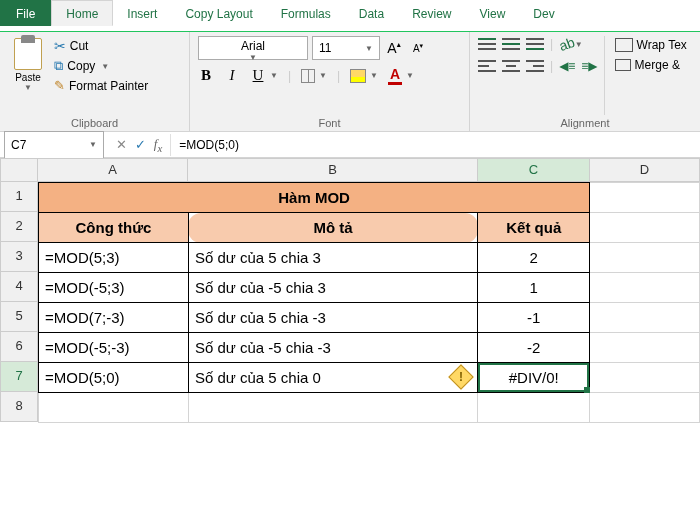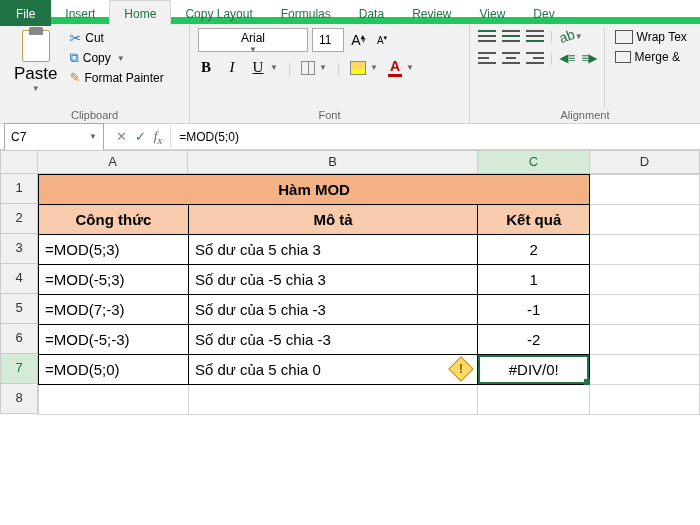--- a/index.html
+++ b/index.html
@@ -5,21 +5,21 @@
 * { margin: 0; padding: 0; box-sizing: border-box; }
 body {
   font-family: "Segoe UI", Arial, sans-serif;
   font-size: 12px;
   background: #fff;
   width: 700px;
   height: 525px;
   overflow: hidden;
   position: relative;
 }
-.tabs { display: flex; background: #fff; height: 24px; border-bottom: 7px solid #22c55e; }
+.tabs { display: flex; background: #fff; height: 32px; border-bottom: 1px solid #22c55e; }
 .tab {
   padding: 4px 14px;
   color: #217346;
   font-size: 12px;
   cursor: pointer;
   border-top: 1px solid transparent;
   height: 26px;
   line-height: 18px;
 }
 .tab.file { background: #217346; color: #fff; padding: 4px 16px; }
@@ -43,36 +43,36 @@
 .clipboard-top { display: flex; gap: 6px; }
 .paste-big { display: flex; flex-direction: column; align-items: center; padding: 2px 6px; }
 .paste-icon {
   width: 28px; height: 32px; background: #fff; border: 1px solid #c0a050;
   position: relative; border-radius: 2px;
 }
 .paste-icon::before {
   content: ""; position: absolute; top: -4px; left: 6px; width: 14px; height: 8px;
   background: #888; border-radius: 2px 2px 0 0;
 }
-.paste-label { font-size: 17px; margin-top: 2px; }
+.paste-label { font-size: 10px; margin-top: 2px; }
 .paste-arrow { font-size: 8px; color: #666; }
 
 .clipboard-small { display: flex; flex-direction: column; gap: 4px; padding-top: 2px; }
 .clip-item { display: flex; align-items: center; gap: 4px; font-size: 12px; cursor: pointer; }
 .scissors { color: #2a7ab0; font-size: 14px; }
 .copy-ic { color: #2a7ab0; font-size: 13px; }
 .brush-ic { color: #c0852a; font-size: 13px; }
 
 .font-group-top { display: flex; align-items: center; gap: 4px; margin-bottom: 6px; }
 .font-name-dd {
   width: 110px; height: 24px; border: 1px solid #ababab; background: #fff;
   font-size: 12px; padding: 2px 6px; display: flex; justify-content: space-between; align-items: center; flex-direction: column;
 }
 .font-size-dd {
-  width: 32px; height: 24px; border: 1px solid #ababab; background: #fff;
+  width: 68px; height: 24px; border: 1px solid #ababab; background: #fff;
   font-size: 12px; padding: 2px 6px; display: flex; justify-content: space-between; align-items: center; gap: 28px;
 }
 .font-inc, .font-dec { width: 20px; text-align: center; font-size: 12px; cursor: pointer; }
 .font-inc { font-size: 14px; }
 .font-dec { font-size: 10px; }
 
 .font-group-bottom { display: flex; align-items: center; gap: 10px; }
 .fmt-btn { font-family: "Times New Roman", serif; font-size: 15px; cursor: pointer; width: 16px; text-align: center; }
 .bold { font-weight: bold; }
 .italic { font-style: italic; }
@@ -135,21 +135,21 @@
 .rowh.sel { background: #d6ead8; color: #217346; }
 .rh1 { height: 30px; line-height: 28px; }
 .rhd { height: 30px; line-height: 28px; }
 
 .cells-wrap { position: relative; }
 .cells { border-collapse: collapse; }
 .cells td {
   border: 1px solid #d4d4d4; height: 30px; padding: 0 6px;
   font-family: Arial, sans-serif; font-size: 15px; vertical-align: middle;
 }
-td.cA { width: 150px; } td.cB { width: 290px; } td.cC { width: 112px; } td.cD { width: 110px; }
+td.cA { width: 150px; } td.cB { width: 290px; border-radius: 13px; } td.cC { width: 112px; } td.cD { width: 110px; }
 
 .title-cell { background: #f4b183; text-align: center; font-weight: bold; border: 1px solid #000 !important; }
 .header-cell { background: #f8cbad; text-align: center; font-weight: bold; border: 1px solid #000 !important; margin-top: 28px; }
 .data-cell { border: 1px solid #000 !important; }
 .center { text-align: center; }
 
 .selected-cell {
   position: absolute; border: 2px solid #217346; pointer-events: none;
 }
 .sel-handle { position: absolute; right: -3px; bottom: -3px; width: 6px; height: 6px; background: #217346; }
@@ -170,22 +170,22 @@
 .watermark-ico {
   width: 44px; height: 44px; border-radius: 50%; background: radial-gradient(#6080b0,#203050);
   position: relative;
 }
 </style>
 </head>
 <body>
 
 <div class="tabs">
   <div class="tab file">File</div>
+  <div class="tab active">Home</div>
   <div class="tab">Insert</div>
-  <div class="tab active">Home</div>
   <div class="tab">Copy Layout</div>
   <div class="tab">Formulas</div>
   <div class="tab">Data</div>
   <div class="tab">Review</div>
   <div class="tab">View</div>
   <div class="tab">Dev</div>
 </div>
 
 <div class="ribbon">
 

